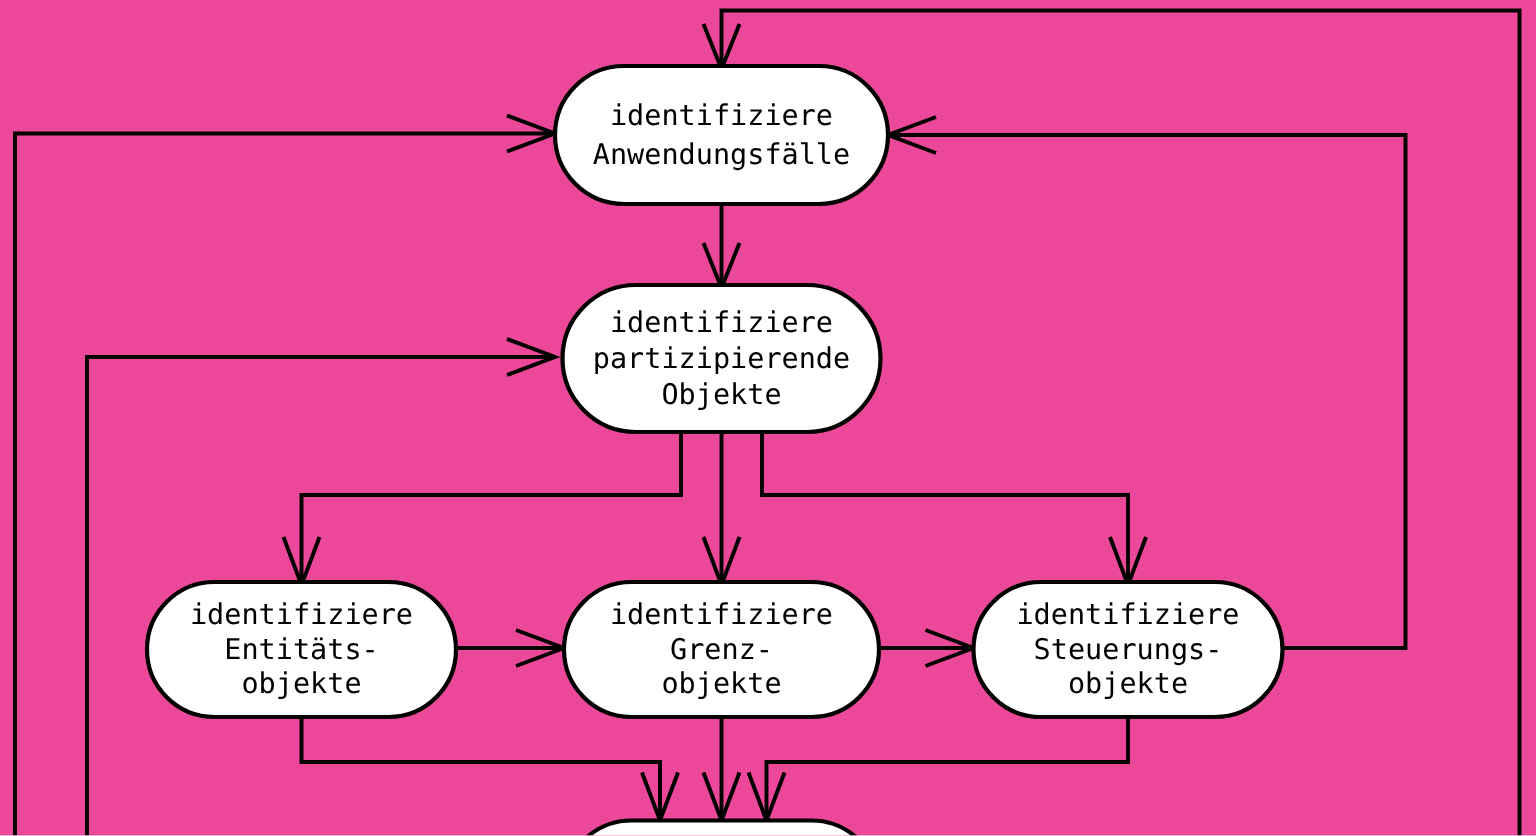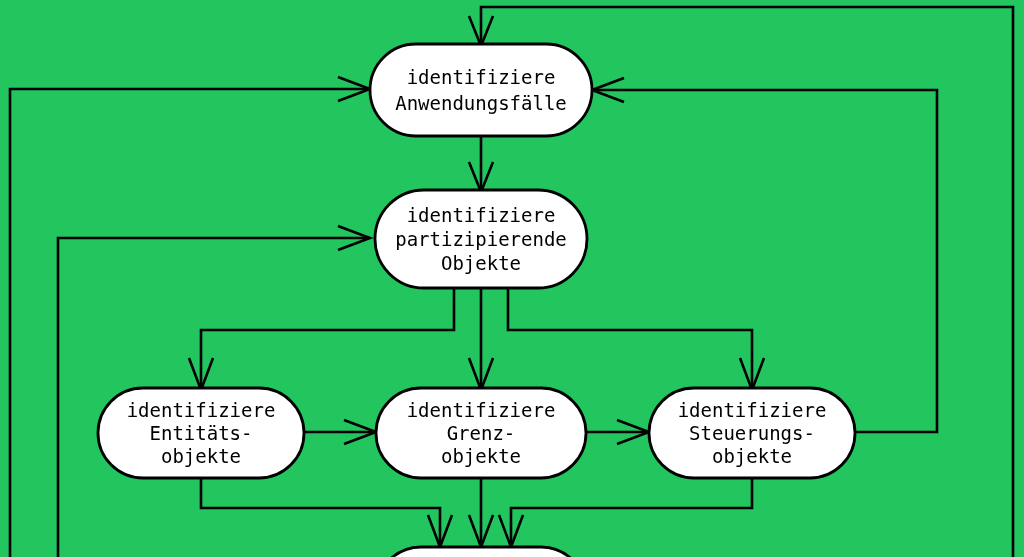--- a/index.html
+++ b/index.html
@@ -5,21 +5,21 @@
 <style>
   html, body {
     margin: 0;
     padding: 0;
     background: #ffffff;
   }
   #diagram-root {
     position: relative;
     width: 1024px;
     height: 557px;
-    background: #22c55e;
+    background: #ec4899;
     overflow: hidden;
     font-family: "DejaVu Sans Mono", "Liberation Mono", monospace;
   }
   #flow-svg {
     position: absolute;
     top: 0;
     left: 0;
     width: 1024px;
     height: 557px;
   }

